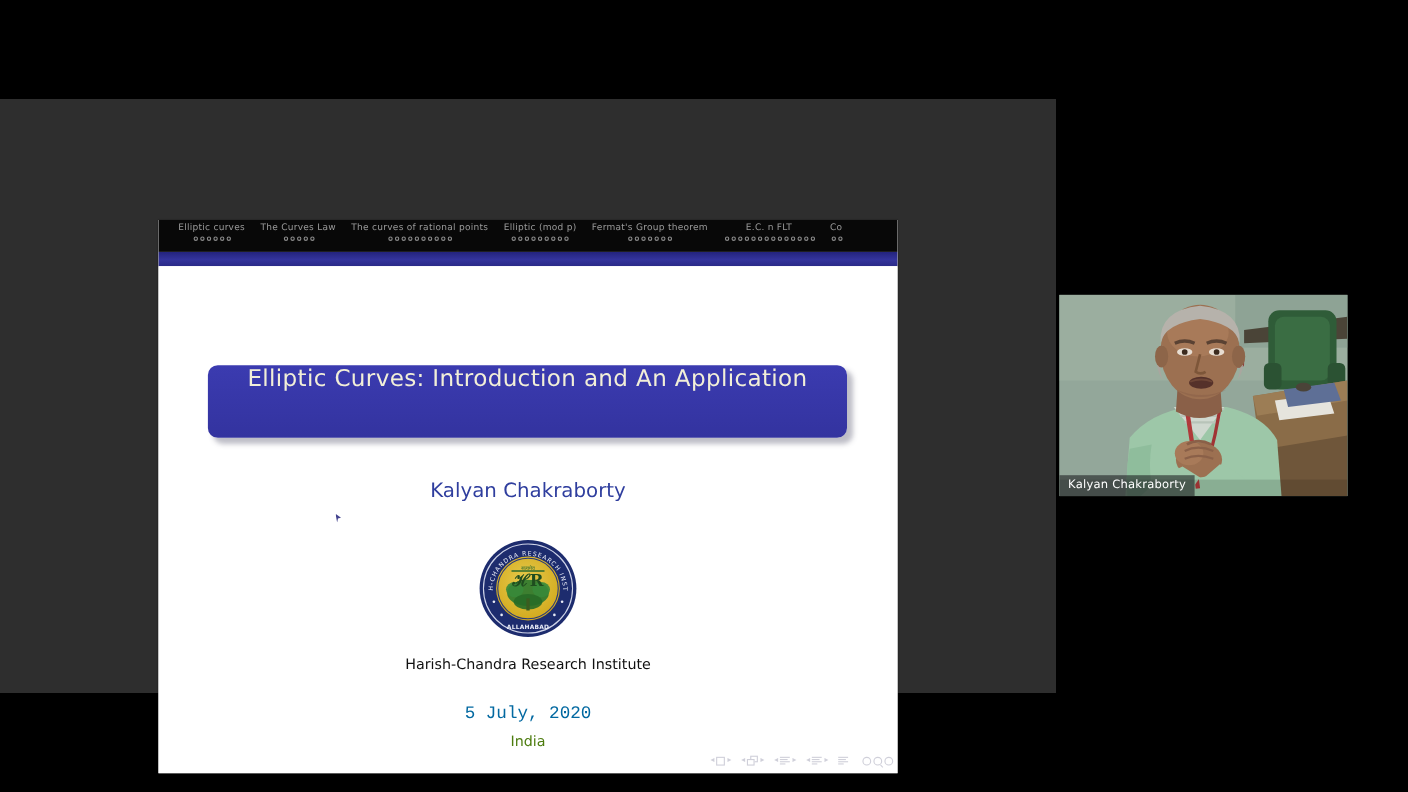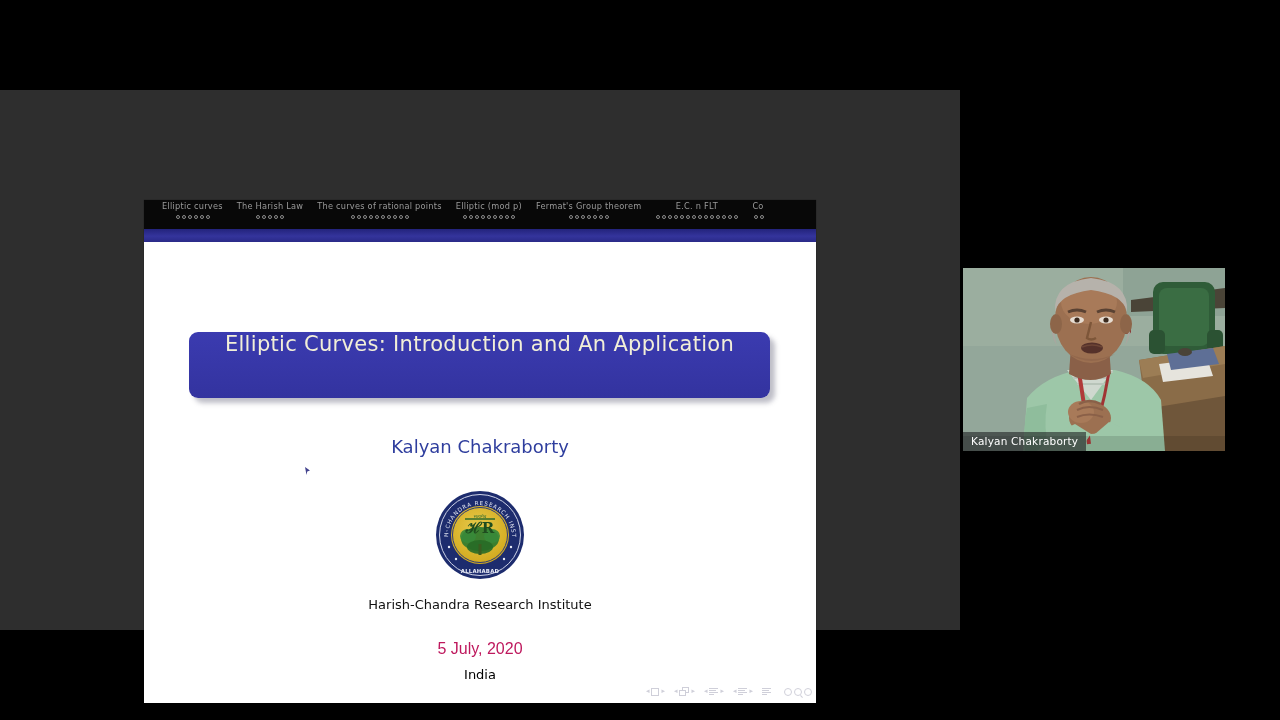--- a/index.html
+++ b/index.html
@@ -212,33 +212,33 @@
     font-family: "DejaVu Sans", sans-serif;
     font-size: 13px;
     color: #111111;
   }
   .date {
     position: absolute;
     top: 398px;
     left: 0;
     width: 100%;
     text-align: center;
-    font-family: Liberation Sans, sans-serif;
+    font-family: Liberation Mono, monospace;
     font-size: 16px;
-    color: #be185d;
+    color: #0369a1;
   }
   .country {
     position: absolute;
     top: 425px;
     left: 0;
     width: 100%;
     text-align: center;
     font-family: "DejaVu Sans", sans-serif;
     font-size: 13px;
-    color: #000000;
+    color: #4d7c0f;
   }
 
   
   .nav-icons {
     position: absolute;
     right: 4px;
     bottom: 7px;
     display: flex;
     align-items: center;
     gap: 3px;
@@ -327,21 +327,21 @@
                 <span class="nav-dot"></span>
                 <span class="nav-dot"></span>
                 <span class="nav-dot"></span>
                 <span class="nav-dot"></span>
                 <span class="nav-dot"></span>
                 <span class="nav-dot"></span>
               </div>
           </div>
 
           <div class="nav-section">
-            <div class="nav-section-label">The Harish Law</div>
+            <div class="nav-section-label">The Curves Law</div>
             <div class="nav-dots">
                 <span class="nav-dot"></span>
                 <span class="nav-dot"></span>
                 <span class="nav-dot"></span>
                 <span class="nav-dot"></span>
                 <span class="nav-dot"></span>
               </div>
           </div>
 
           <div class="nav-section">

